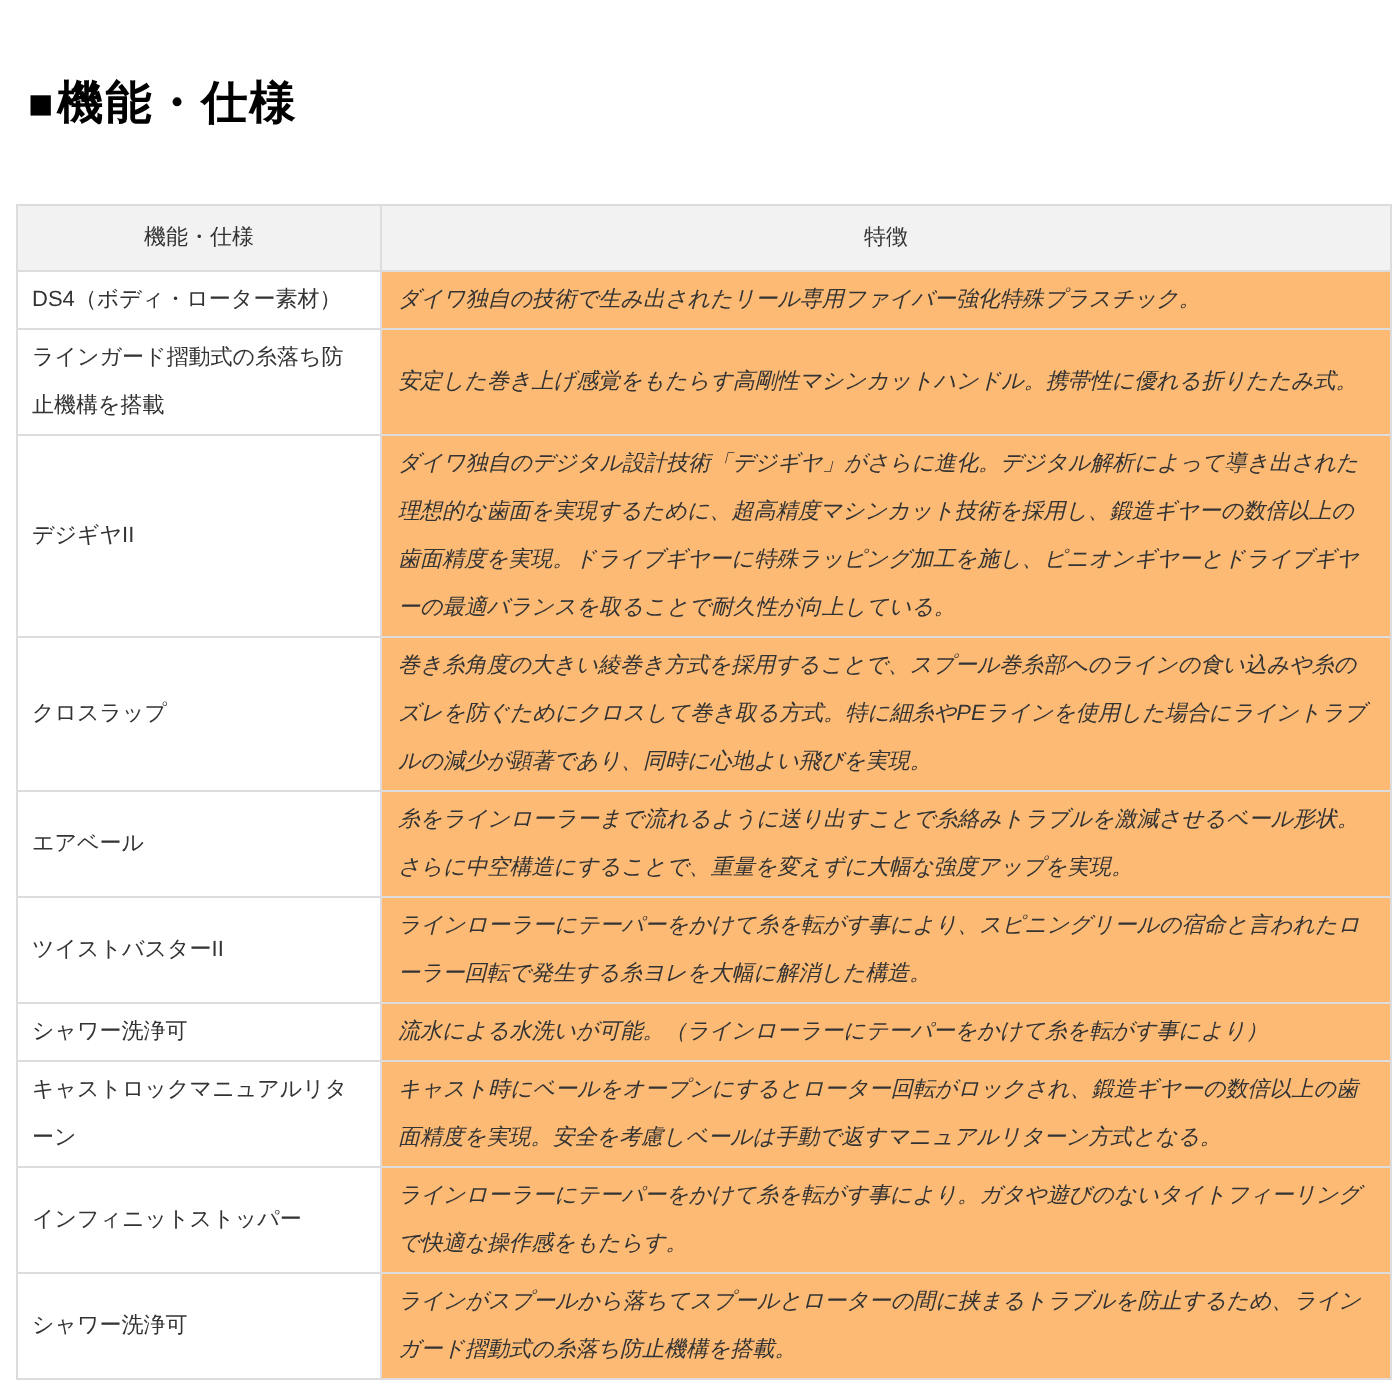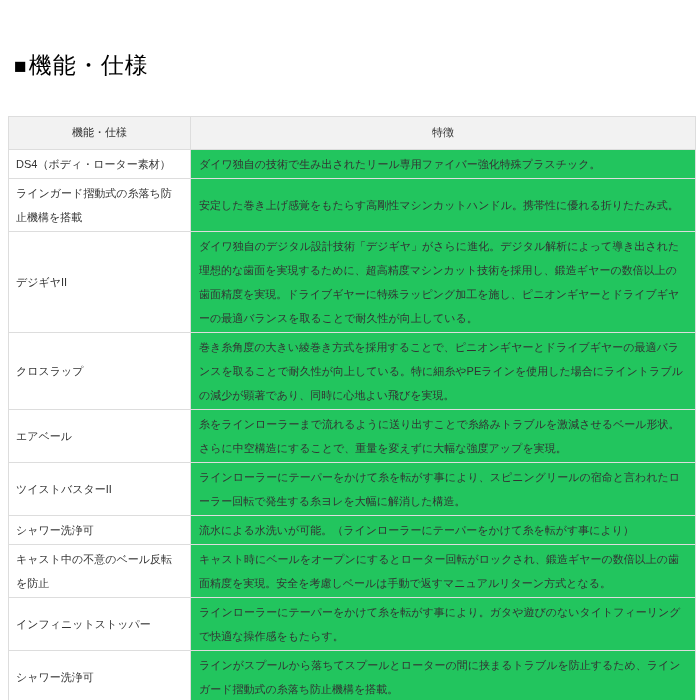--- a/index.html
+++ b/index.html
@@ -9,23 +9,23 @@
     font-family: "Liberation Sans", "DejaVu Sans", sans-serif;
   }
   .page {
     width: 700px;
     height: 700px;
     background: #ffffff;
     overflow: hidden;
     box-sizing: border-box;
   }
   .page-title {
-    margin: 52px 0 0 14px;
+    margin: 38px 0 0 14px;
     font-size: 23px;
-    font-weight: normal;
+    font-weight: bold;
     color: #000000;
     letter-spacing: 1px;
     line-height: 1.2;
   }
   .page-title .square {
     font-size: 21px;
     margin-right: 1px;
   }
   table.spec-table {
     margin: 36px 5px 0 8px;
@@ -50,23 +50,24 @@
     color: #333333;
   }
   table.spec-table col.col-feature { width: 182px; }
   table.spec-table col.col-desc   { width: 505px; }
   table.spec-table tbody th {
     background: #ffffff;
     padding: 2px 8px 2px 7px;
     line-height: 24px;
   }
   table.spec-table tbody td {
-    background: #22c55e;
+    background: #fdba74;
     padding: 2px 10px 2px 8px;
     line-height: 24px;
+    font-style: italic;
   }
 </style>
 </head>
 <body>
 
 <div class="page">
 
   <h2 class="page-title">
     <span class="square">■</span><span>機能・仕様</span>
   </h2>
@@ -93,40 +94,40 @@
       <td>安定した巻き上げ感覚をもたらす高剛性マシンカットハンドル。携帯性に優れる折りたたみ式。</td>
     </tr>
 
     <tr>
       <th>デジギヤII</th>
       <td>ダイワ独自のデジタル設計技術「デジギヤ」がさらに進化。デジタル解析によって導き出された理想的な歯面を実現するために、超高精度マシンカット技術を採用し、鍛造ギヤーの数倍以上の歯面精度を実現。ドライブギヤーに特殊ラッピング加工を施し、ピニオンギヤーとドライブギヤーの最適バランスを取ることで耐久性が向上している。</td>
     </tr>
 
     <tr>
       <th>クロスラップ</th>
-      <td>巻き糸角度の大きい綾巻き方式を採用することで、ピニオンギヤーとドライブギヤーの最適バランスを取ることで耐久性が向上している。特に細糸やPEラインを使用した場合にライントラブルの減少が顕著であり、同時に心地よい飛びを実現。</td>
+      <td>巻き糸角度の大きい綾巻き方式を採用することで、スプール巻糸部へのラインの食い込みや糸のズレを防ぐためにクロスして巻き取る方式。特に細糸やPEラインを使用した場合にライントラブルの減少が顕著であり、同時に心地よい飛びを実現。</td>
     </tr>
 
     <tr>
       <th>エアベール</th>
       <td>糸をラインローラーまで流れるように送り出すことで糸絡みトラブルを激減させるベール形状。さらに中空構造にすることで、重量を変えずに大幅な強度アップを実現。</td>
     </tr>
 
     <tr>
       <th>ツイストバスターII</th>
       <td>ラインローラーにテーパーをかけて糸を転がす事により、スピニングリールの宿命と言われたローラー回転で発生する糸ヨレを大幅に解消した構造。</td>
     </tr>
 
     <tr>
       <th>シャワー洗浄可</th>
       <td>流水による水洗いが可能。（ラインローラーにテーパーをかけて糸を転がす事により）</td>
     </tr>
 
     <tr>
-      <th>キャスト中の不意のベール反転を防止</th>
+      <th>キャストロックマニュアルリターン</th>
       <td>キャスト時にベールをオープンにするとローター回転がロックされ、鍛造ギヤーの数倍以上の歯面精度を実現。安全を考慮しベールは手動で返すマニュアルリターン方式となる。</td>
     </tr>
 
     <tr>
       <th>インフィニットストッパー</th>
       <td>ラインローラーにテーパーをかけて糸を転がす事により。ガタや遊びのないタイトフィーリングで快適な操作感をもたらす。</td>
     </tr>
 
     <tr>
       <th>シャワー洗浄可</th>

